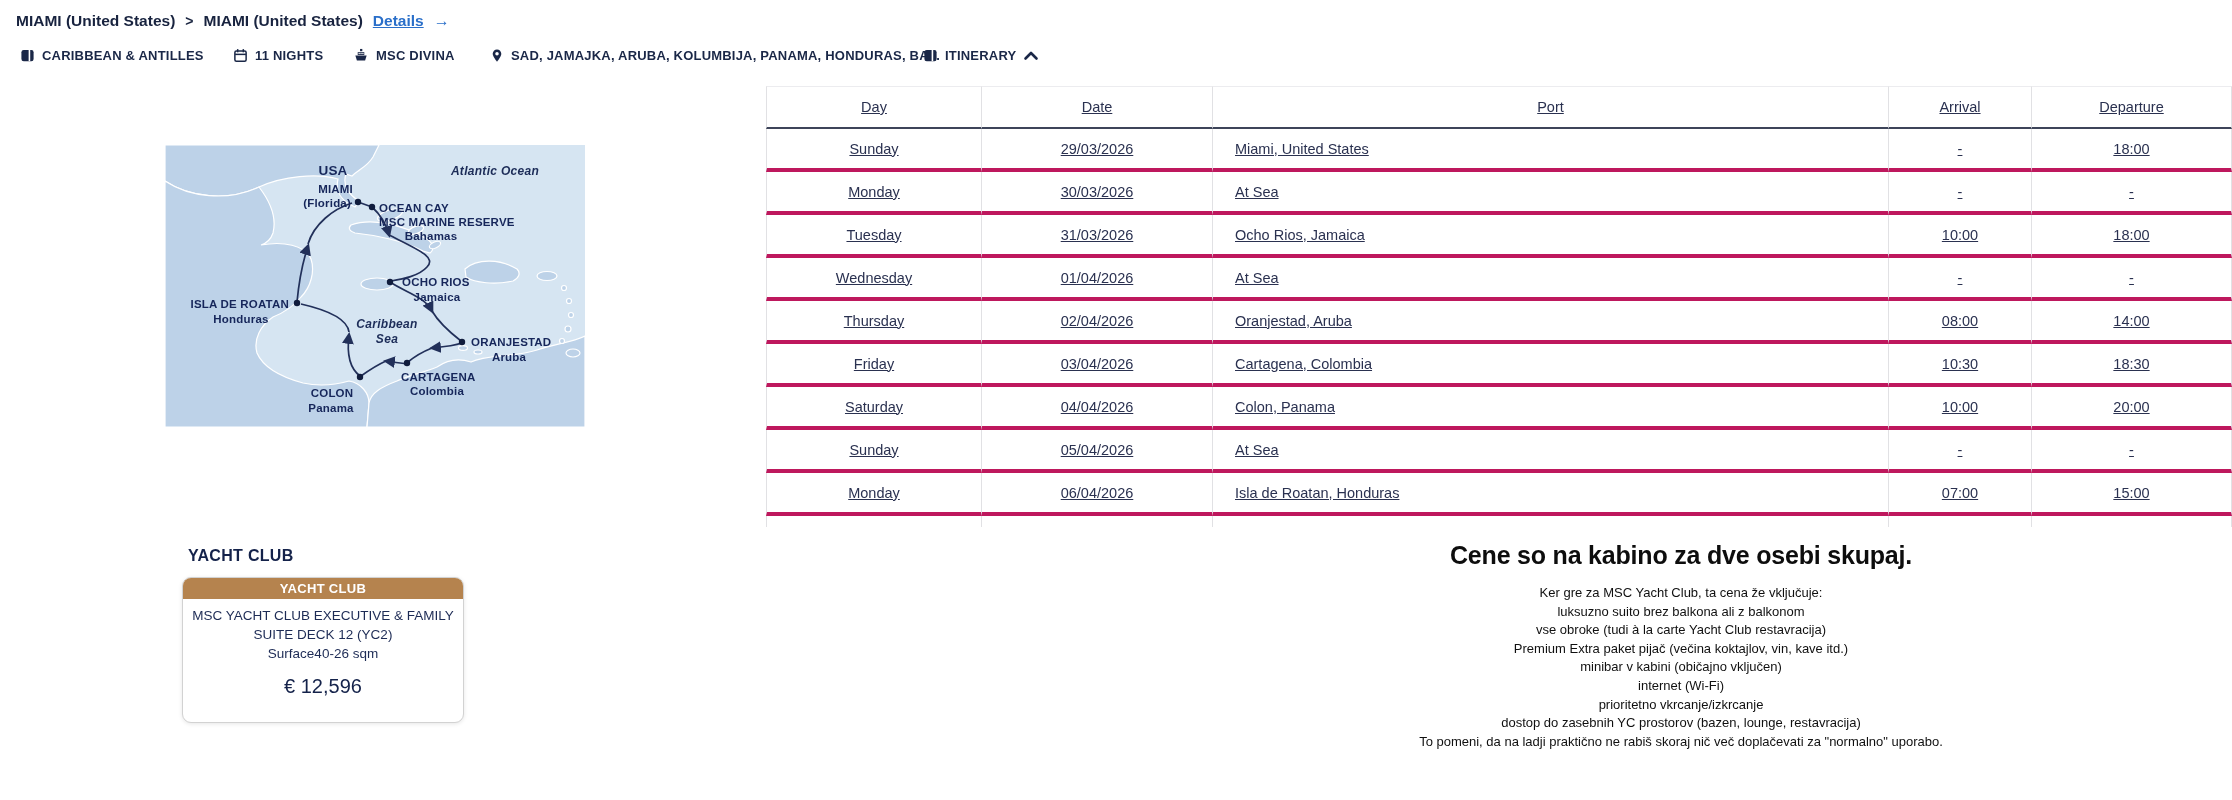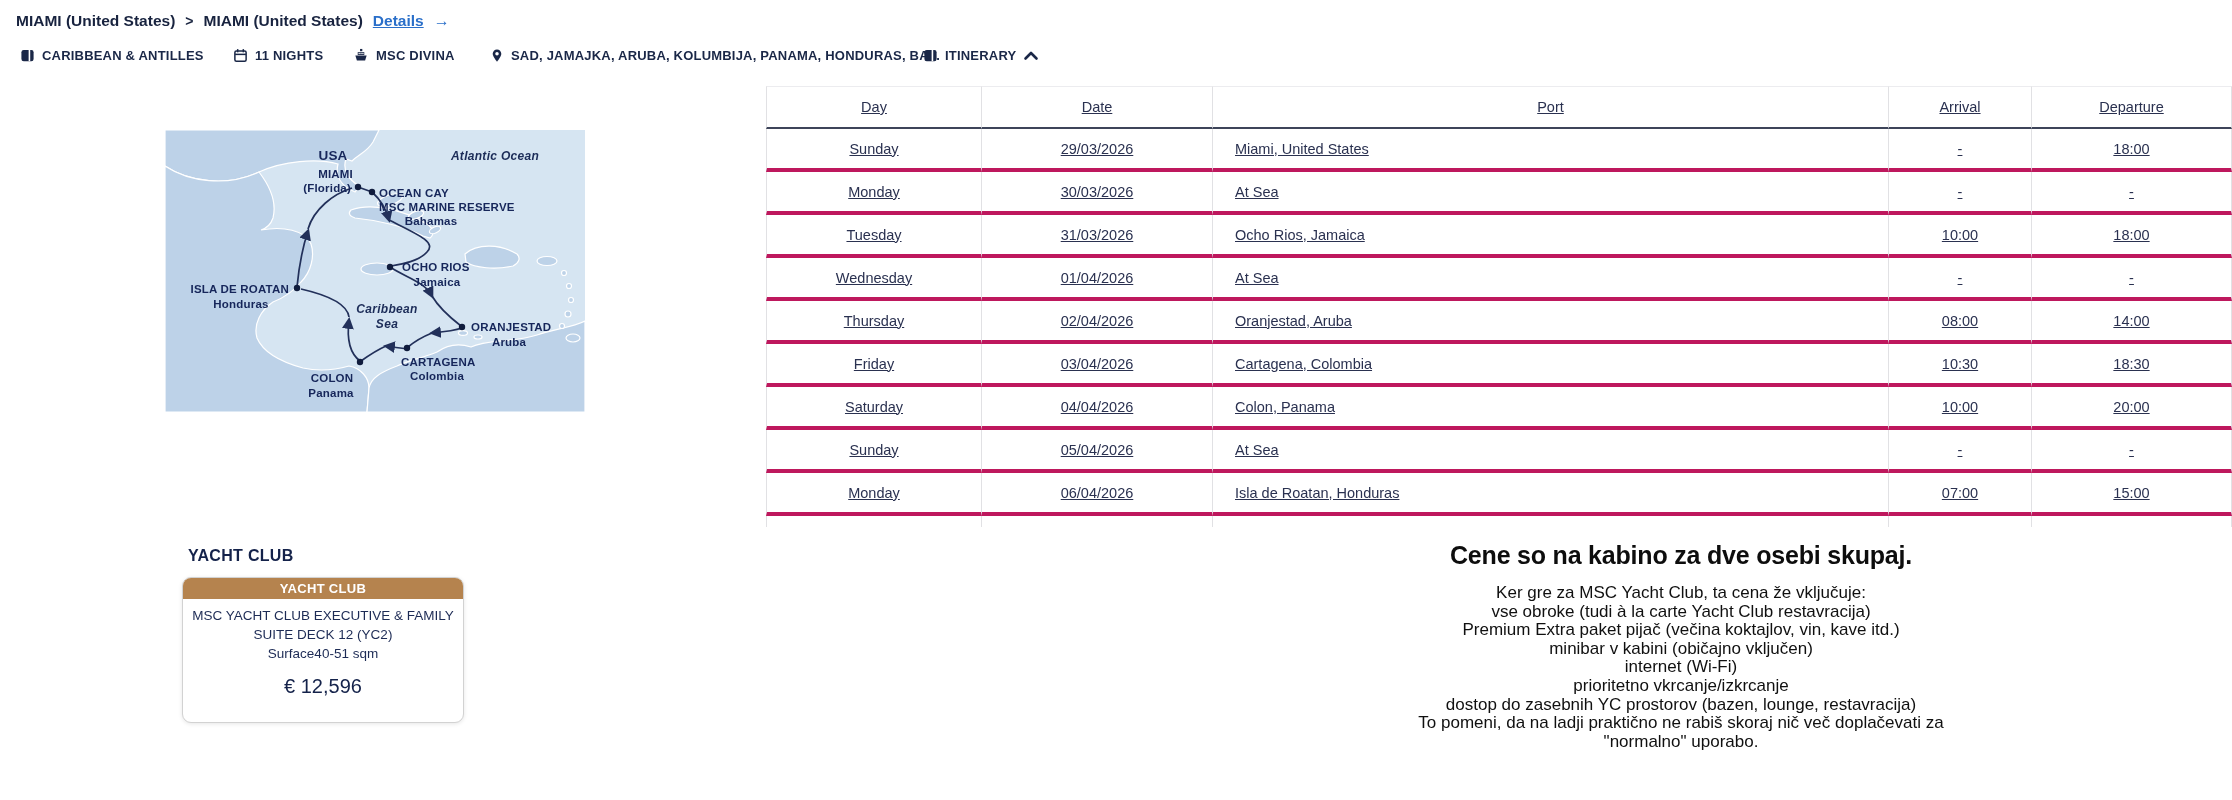--- a/index.html
+++ b/index.html
@@ -14,21 +14,21 @@
   .details-link{color:#2a6fc9;text-decoration:underline;font-weight:600;cursor:pointer;}
   .details-arrow{color:#2a6fc9;font-weight:700;font-size:16px;}
 
   
   .badge{position:absolute;top:48px;display:flex;align-items:center;gap:7px;
          font-size:13px;font-weight:600;color:#1a2747;letter-spacing:.2px;white-space:nowrap;}
   .badge svg{display:block;}
   .b1{left:20px;} .b2{left:233px;} .b3{left:353px;} .b4{left:490px;} .b5{left:923px;cursor:pointer;}
 
   
-  .map{position:absolute;left:165px;top:130px;width:420px;height:282px;}
+  .map{position:absolute;left:165px;top:145px;width:420px;height:282px;}
   .map text{font-family:"Liberation Sans","DejaVu Sans",sans-serif;font-weight:700;
             fill:#16265a;font-size:11.5px;letter-spacing:.2px;}
   .map .sea-label{font-style:italic;font-weight:600;font-size:12px;fill:#1c2c58;letter-spacing:.3px;}
   .map .big{font-size:13.5px;}
 
   
   .itin{position:absolute;left:766px;top:86px;width:1466px;border-collapse:separate;border-spacing:0;
         table-layout:fixed;font-size:14.5px;color:#2a3150;}
   .itin th,.itin td{border-right:1px solid #e1e1e4;padding:0;text-align:center;font-weight:400;text-decoration:underline;}
   .itin th:first-child,.itin td:first-child{border-left:1px solid #e1e1e4;}
@@ -46,21 +46,21 @@
   .yc-card-head{background:#b5834e;color:#fff;font-size:13px;font-weight:700;letter-spacing:.3px;
                 text-align:center;line-height:21px;height:21px;flex:0 0 auto;}
   .yc-card-body{flex:1;display:flex;flex-direction:column;align-items:center;
                 padding-top:7px;font-size:13.5px;line-height:19px;color:#1d2b55;text-align:center;}
   .yc-price{margin-top:14px;font-size:20px;font-weight:400;color:#14224a;}
 
   
   .info{position:absolute;left:1398px;top:541px;width:566px;text-align:center;color:#101010;}
   .info-head{font-size:25px;font-weight:700;letter-spacing:-.2px;color:#0d0d0d;margin:0 0 14px 0;
              font-family:"Liberation Sans","DejaVu Sans",sans-serif;}
-  .info-line{font-size:17px;line-height:18.6px;font-weight:500;}
+  .info-line{font-size:13px;line-height:18.6px;font-weight:500;}
 </style>
 </head>
 <body>
 
 <div class="stage">
 
   <div class="breadcrumb">
     <span>MIAMI (United States)</span>
     <span class="crumb-sep">&gt;</span>
     <span>MIAMI (United States)</span>
@@ -293,28 +293,29 @@
       </tr>
     </tbody>
   </table>
 
   <div class="yc-title">YACHT CLUB</div>
   <div class="yc-card">
     <div class="yc-card-head">YACHT CLUB</div>
     <div class="yc-card-body">
       <div>MSC YACHT CLUB EXECUTIVE &amp; FAMILY</div>
       <div>SUITE DECK 12 (YC2)</div>
-      <div>Surface40-51 sqm</div>
+      <div>Surface40-26 sqm</div>
       <div class="yc-price">€ 12,596</div>
     </div>
   </div>
 
   <div class="info">
     <div class="info-head">Cene so na kabino za dve osebi skupaj.</div>
     <div class="info-line">Ker gre za MSC Yacht Club, ta cena že vključuje:</div>
+    <div class="info-line">luksuzno suito brez balkona ali z balkonom</div>
     <div class="info-line">vse obroke (tudi à la carte Yacht Club restavracija)</div>
     <div class="info-line">Premium Extra paket pijač (večina koktajlov, vin, kave itd.)</div>
     <div class="info-line">minibar v kabini (običajno vključen)</div>
     <div class="info-line">internet (Wi-Fi)</div>
     <div class="info-line">prioritetno vkrcanje/izkrcanje</div>
     <div class="info-line">dostop do zasebnih YC prostorov (bazen, lounge, restavracija)</div>
     <div class="info-line">To pomeni, da na ladji praktično ne rabiš skoraj nič več doplačevati za "normalno" uporabo.</div>
   </div>
 
 </div>

